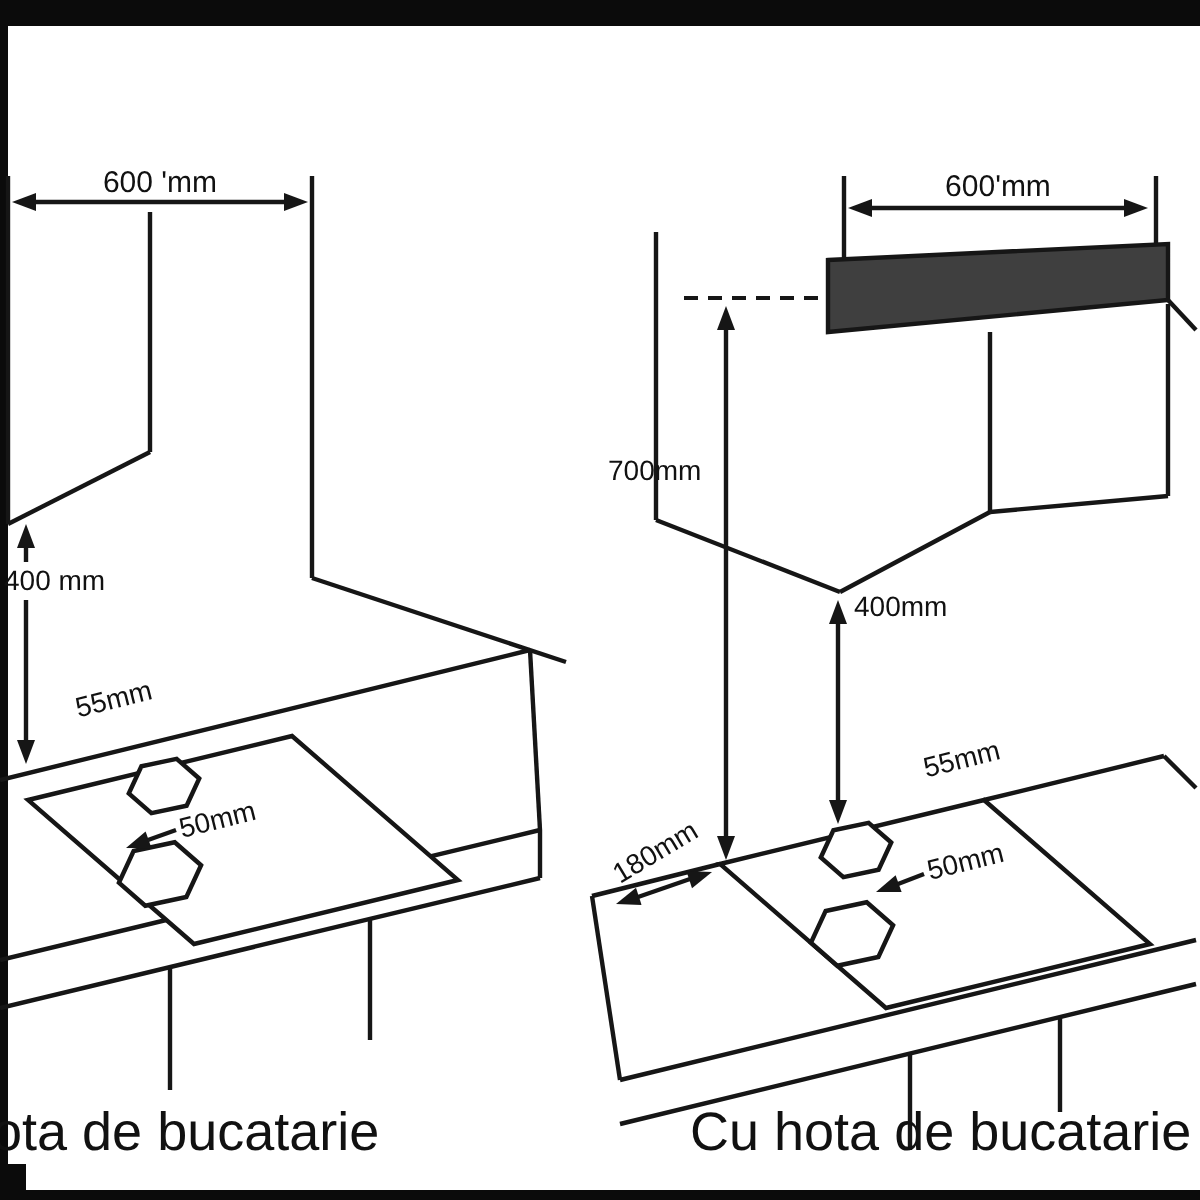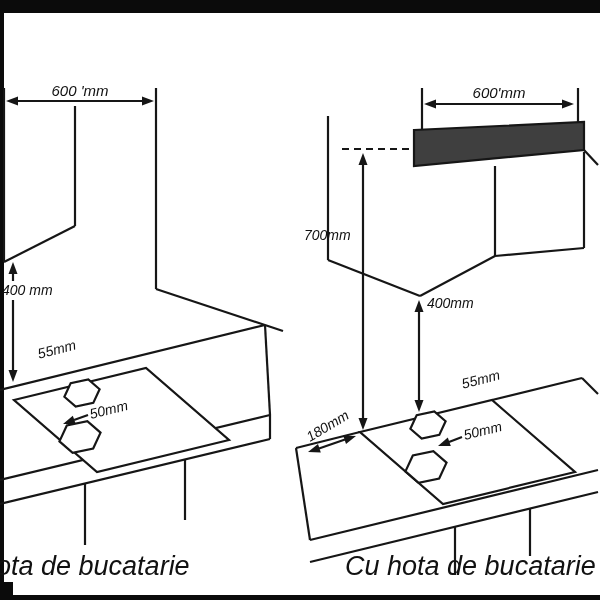--- a/index.html
+++ b/index.html
@@ -2,21 +2,20 @@
 <html><head>
 <meta charset="utf-8">
 <style>
   html,body{margin:0;padding:0;background:#ffffff;}
   .stage{
     position:relative;
     width:600px;height:600px;
     background:#ffffff;
     overflow:hidden;
     font-family:"Liberation Sans", sans-serif;
-    font-style:italic;
   }
   svg{position:absolute;left:0;top:0;}
   .ln{stroke:#161616;stroke-width:2.2;fill:none;stroke-linecap:butt;}
   .dash{stroke:#161616;stroke-width:2;fill:none;stroke-dasharray:7 5;}
   .ah{fill:#161616;stroke:none;}
   .panel{fill:#ffffff;stroke:#161616;stroke-width:2.2;}
   .burner{fill:#ffffff;stroke:#161616;stroke-width:2.2;}
   text{fill:#111111;}
   .dimtxt{font-size:15px;font-family:"Liberation Sans",sans-serif;}
   .smalltxt{font-size:14px;font-family:"Liberation Sans",sans-serif;}

